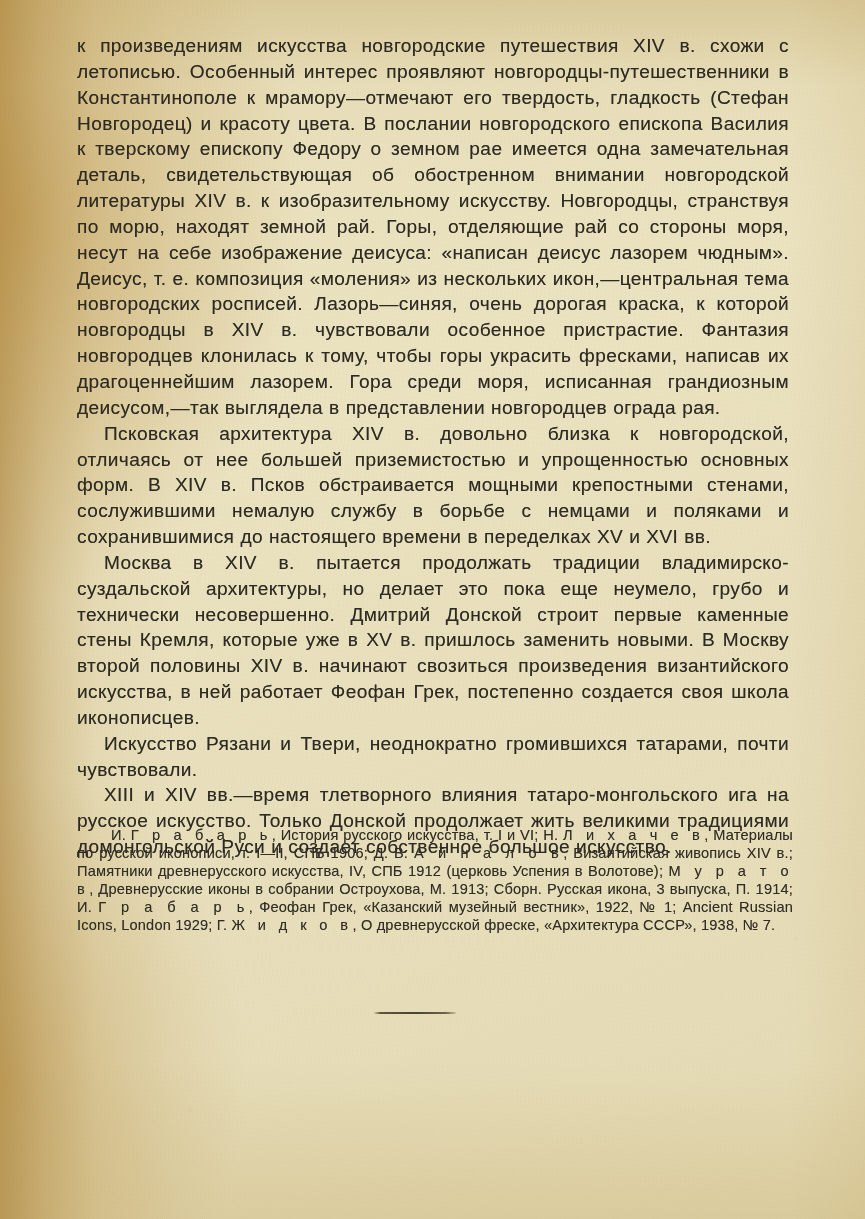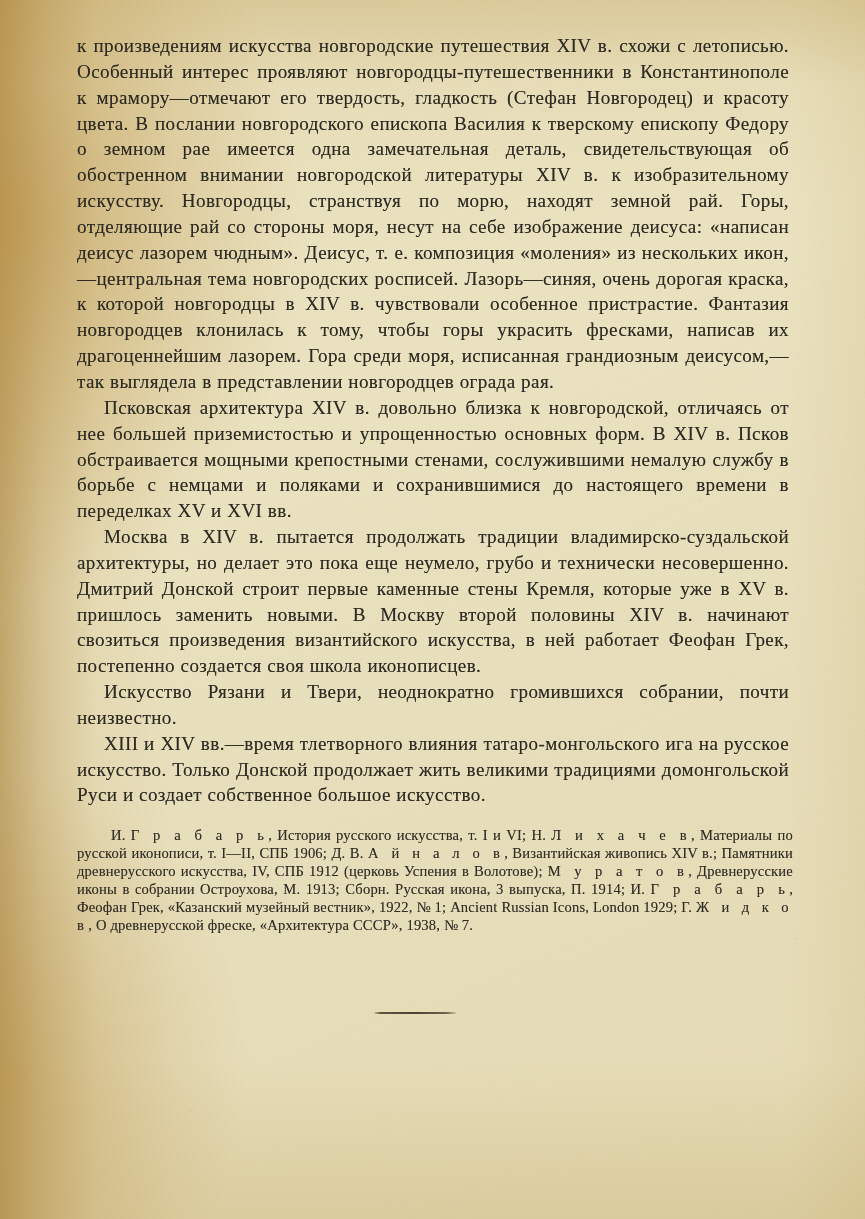--- a/index.html
+++ b/index.html
@@ -22,21 +22,21 @@
       
       linear-gradient(to right, rgba(160,116,38,0.55) 0%, rgba(168,126,48,0.30) 5%, rgba(190,156,80,0.10) 11%, rgba(220,200,150,0.0) 20%),
       
       linear-gradient(to bottom, rgba(172,134,52,0.26) 0%, rgba(190,160,90,0.06) 7%, rgba(0,0,0,0) 16%),
       
       linear-gradient(to top, rgba(176,142,64,0.20) 0%, rgba(0,0,0,0) 13%),
       
       linear-gradient(to left, rgba(196,168,104,0.16) 0%, rgba(0,0,0,0) 9%),
       
       linear-gradient(160deg, #e9e0bc 0%, #eae2c0 35%, #e7debb 62%, #e4dab4 100%);
-    font-family: Liberation Serif, serif;
+    font-family: Liberation Sans, sans-serif;
     color: #2e2b24;
   }
 
   
   #grain {
     position: absolute;
     inset: 0;
     pointer-events: none;
     opacity: 0.40;
     background-image:
@@ -116,21 +116,21 @@
 <body>
 
 <div id="page">
 
   <div id="grain"></div>
 
   <div id="content" class="body-block">
     <p class="para no-indent">к произведениям искусства новгородские путешествия XIV в. схожи с летописью. Особенный интерес проявляют новгородцы-путешественники в Константинополе к мрамору—отмечают его твердость, гладкость (Стефан Новгородец) и красоту цвета. В послании новгородского епископа Василия к тверскому епископу Федору о земном рае имеется одна замечательная деталь, свидетельствующая об обостренном внимании новгородской литературы XIV в. к изобразительному искусству. Новгородцы, странствуя по морю, находят земной рай. Горы, отделяющие рай со стороны моря, несут на себе изображение деисуса: «написан деисус лазорем чюдным». Деисус, т. е. композиция «моления» из нескольких икон,—центральная тема новгородских росписей. Лазорь—синяя, очень дорогая краска, к которой новгородцы в XIV в. чувствовали особенное пристрастие. Фантазия новгородцев клонилась к тому, чтобы горы украсить фресками, написав их драгоценнейшим лазорем. Гора среди моря, исписанная грандиозным деисусом,—так выглядела в представлении новгородцев ограда рая.</p>
     <p class="para">Псковская архитектура XIV в. довольно близка к новгородской, отличаясь от нее большей приземистостью и упрощенностью основных форм. В XIV в. Псков обстраивается мощными крепостными стенами, сослужившими немалую службу в борьбе с немцами и поляками и сохранившимися до настоящего времени в переделках XV и XVI вв.</p>
     <p class="para">Москва в XIV в. пытается продолжать традиции владимирско-суздальской архитектуры, но делает это пока еще неумело, грубо и технически несовершенно. Дмитрий Донской строит первые каменные стены Кремля, которые уже в XV в. пришлось заменить новыми. В Москву второй половины XIV в. начинают свозиться произведения византийского искусства, в ней работает Феофан Грек, постепенно создается своя школа иконописцев.</p>
-    <p class="para">Искусство Рязани и Твери, неоднократно громившихся собрании, почти неизвестно.</p>
+    <p class="para">Искусство Рязани и Твери, неоднократно громившихся татарами, почти чувствовали.</p>
     <p class="para">XIII и XIV вв.—время тлетворного влияния татаро-монгольского ига на русское искусство. Только Донской продолжает жить великими традициями домонгольской Руси и создает собственное большое искусство.</p>
   </div>
 
   <div id="biblio">
     <p id="biblio-para"><span>И. </span><span class="sp">Г р а б а р ь</span><span>, История русского искусства, т. I и VI; Н. </span><span class="sp">Л и х а ч е в</span><span>, Материалы по русской иконописи, т. I—II, СПБ 1906; Д. В. </span><span class="sp">А й н а л о в</span><span>, Византийская живопись XIV в.; Памятники древнерусского искусства, IV, СПБ 1912 (церковь Успения в Волотове); </span><span class="sp">М у р а т о в</span><span>, Древнерусские иконы в собрании Остроухова, М. 1913; Сборн. Русская икона, 3 выпуска, П. 1914; И. </span><span class="sp">Г р а б а р ь</span><span>, Феофан Грек, «Казанский музейный вестник», 1922, № 1; Ancient Russian Icons, London 1929; Г. </span><span class="sp">Ж и д к о в</span><span>, О древнерусской фреске, «Архитектура СССР», 1938, № 7.</span></p>
   </div>
 
   <div id="rule"></div>
 
 </div>

